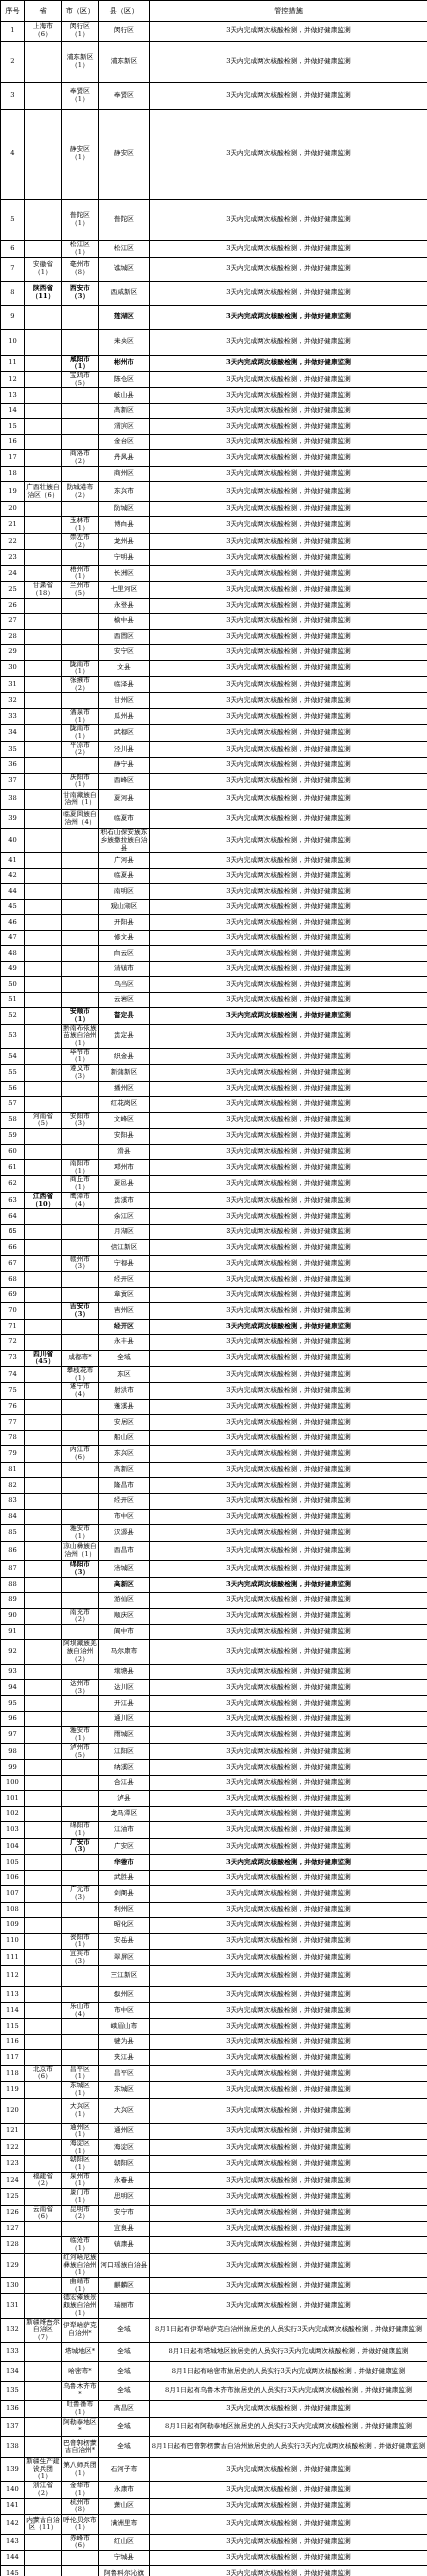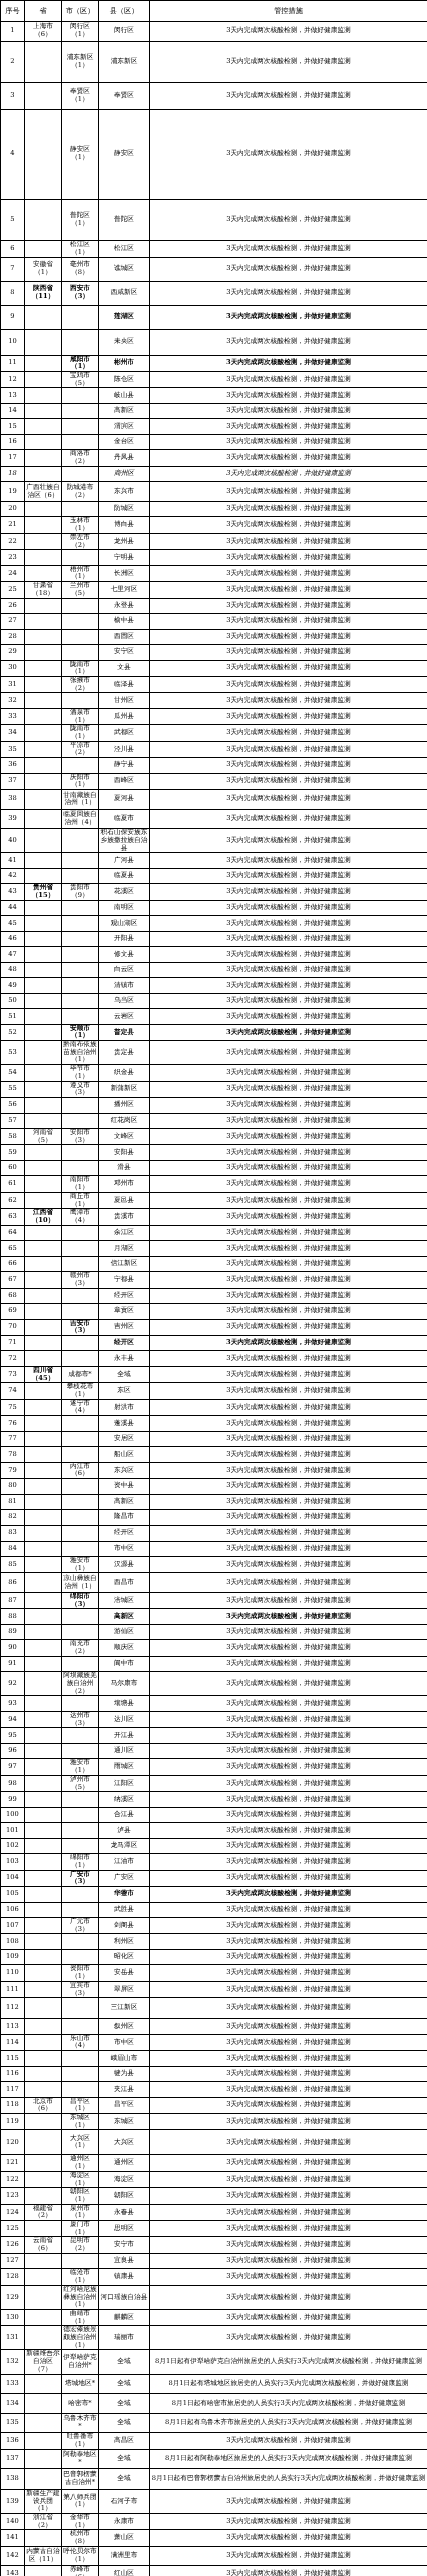--- a/index.html
+++ b/index.html
@@ -148,21 +148,21 @@
         <td>金台区</td>
         <td class="meas">3天内完成两次核酸检测，并做好健康监测</td>
       </tr>
       <tr style="height: 15.5px;">
         <td>17</td>
         <td></td>
         <td>商洛市（2）</td>
         <td>丹凤县</td>
         <td class="meas">3天内完成两次核酸检测，并做好健康监测</td>
       </tr>
-      <tr style="height: 15.5px; font-style: italic;">
+      <tr style="height: 15.5px;">
         <td>18</td>
         <td></td>
         <td></td>
         <td>商州区</td>
         <td class="meas">3天内完成两次核酸检测，并做好健康监测</td>
       </tr>
       <tr style="height: 19.6px;">
         <td>19</td>
         <td>广西壮族自治区（6）</td>
         <td>防城港市（2）</td>
@@ -324,27 +324,20 @@
         <td class="meas">3天内完成两次核酸检测，并做好健康监测</td>
       </tr>
       <tr style="height: 15.5px;">
         <td>42</td>
         <td></td>
         <td></td>
         <td>临夏县</td>
         <td class="meas">3天内完成两次核酸检测，并做好健康监测</td>
       </tr>
       <tr style="height: 15.5px;">
-        <td>43</td>
-        <td class="bold">贵州省（15）</td>
-        <td>贵阳市（9）</td>
-        <td>花溪区</td>
-        <td class="meas">3天内完成两次核酸检测，并做好健康监测</td>
-      </tr>
-      <tr style="height: 15.5px;">
         <td>44</td>
         <td></td>
         <td></td>
         <td>南明区</td>
         <td class="meas">3天内完成两次核酸检测，并做好健康监测</td>
       </tr>
       <tr style="height: 15.5px;">
         <td>45</td>
         <td></td>
         <td></td>
@@ -477,21 +470,21 @@
         <td>贵溪市</td>
         <td class="meas">3天内完成两次核酸检测，并做好健康监测</td>
       </tr>
       <tr style="height: 15.5px;">
         <td>64</td>
         <td></td>
         <td></td>
         <td>余江区</td>
         <td class="meas">3天内完成两次核酸检测，并做好健康监测</td>
       </tr>
-      <tr style="height: 15.5px;">
+      <tr style="height: 15.5px; font-family: Liberation Mono, monospace;">
         <td>65</td>
         <td></td>
         <td></td>
         <td>月湖区</td>
         <td class="meas">3天内完成两次核酸检测，并做好健康监测</td>
       </tr>
       <tr style="height: 15.5px;">
         <td>66</td>
         <td></td>
         <td></td>
@@ -580,27 +573,20 @@
         <td></td>
         <td></td>
         <td>船山区</td>
         <td class="meas">3天内完成两次核酸检测，并做好健康监测</td>
       </tr>
       <tr style="height: 15.5px;">
         <td>79</td>
         <td></td>
         <td>内江市（6）</td>
         <td>东兴区</td>
-        <td class="meas">3天内完成两次核酸检测，并做好健康监测</td>
-      </tr>
-      <tr style="height: 15.5px;">
-        <td>80</td>
-        <td></td>
-        <td></td>
-        <td>资中县</td>
         <td class="meas">3天内完成两次核酸检测，并做好健康监测</td>
       </tr>
       <tr style="height: 15.5px;">
         <td>81</td>
         <td></td>
         <td></td>
         <td>高新区</td>
         <td class="meas">3天内完成两次核酸检测，并做好健康监测</td>
       </tr>
       <tr style="height: 15.5px;">

